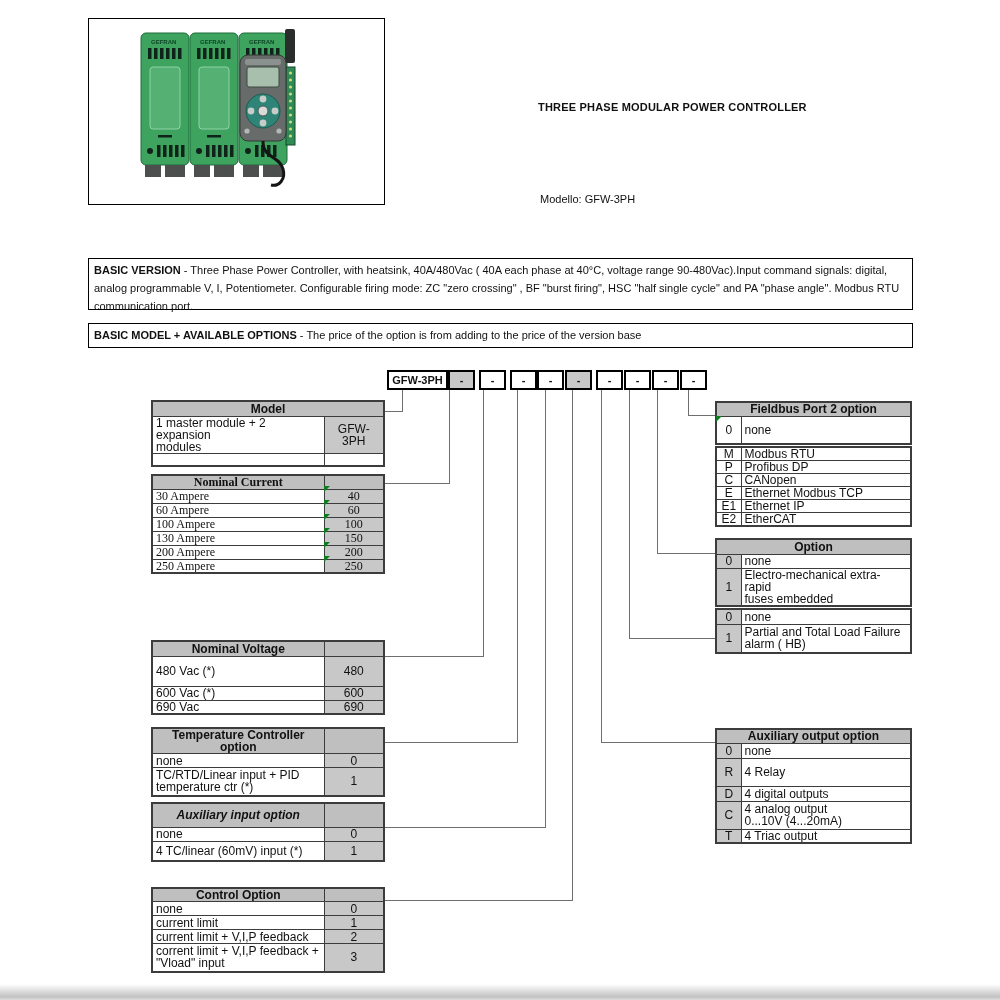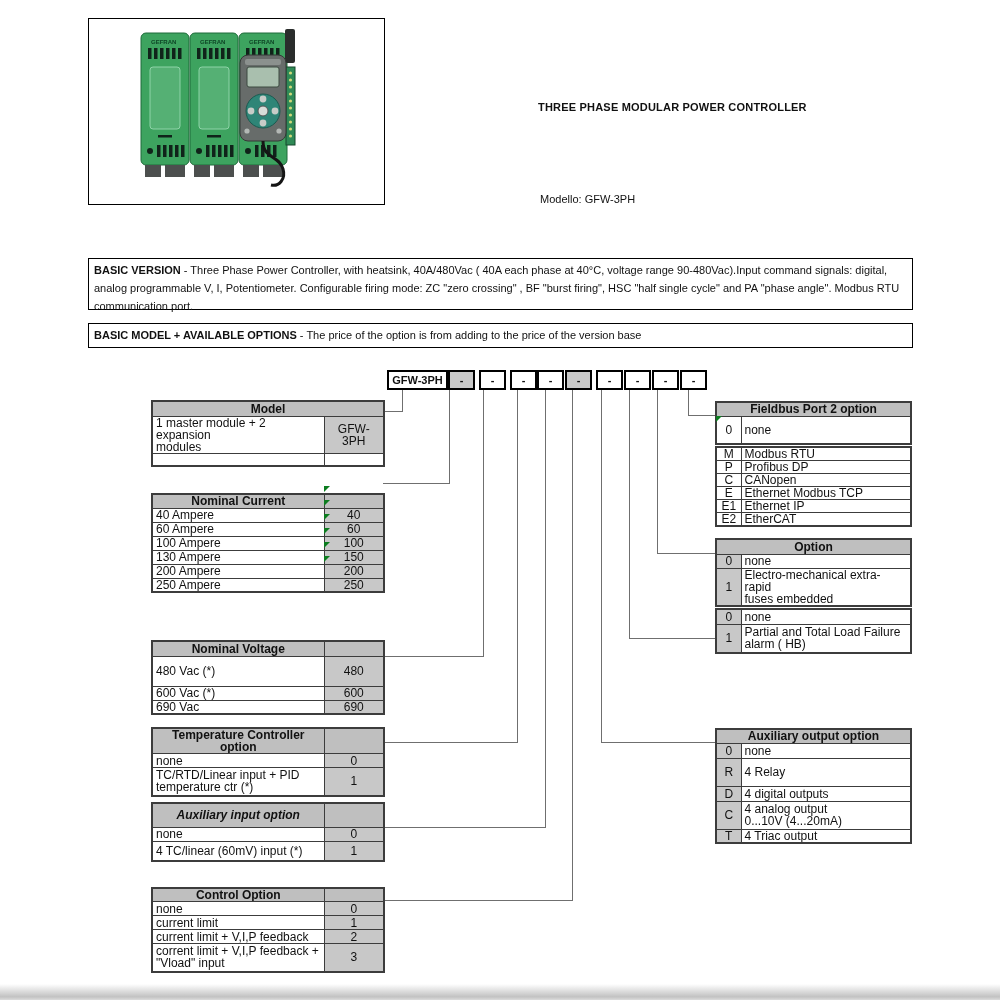--- a/index.html
+++ b/index.html
@@ -207,32 +207,32 @@
 modules</td>
           <td class="val">GFW-3PH</td>
         </tr>
     <tr style="height:13px;">
           <td class="lbl"></td>
           <td class="val white"></td>
         </tr>
   </tbody>
     </table>
 
-  <table class="t left-t" style="top:493px;">
+  <table class="t left-t" style="top:474px;font-family:Liberation Serif, serif;">
     <colgroup>
         <col style="width:172px">
         <col style="width:60px">
       </colgroup>
     <tbody>
         <tr style="height:14px;">
           <td class="hd">Nominal Current</td>
           <td class="hd"></td>
         </tr>
     <tr style="height:14px;">
-          <td class="lbl">40 Ampere</td>
+          <td class="lbl">30 Ampere</td>
           <td class="val">40</td>
         </tr>
     <tr style="height:14px;">
           <td class="lbl">60 Ampere</td>
           <td class="val">60</td>
         </tr>
     <tr style="height:14px;">
           <td class="lbl">100 Ampere</td>
           <td class="val">100</td>
         </tr>

